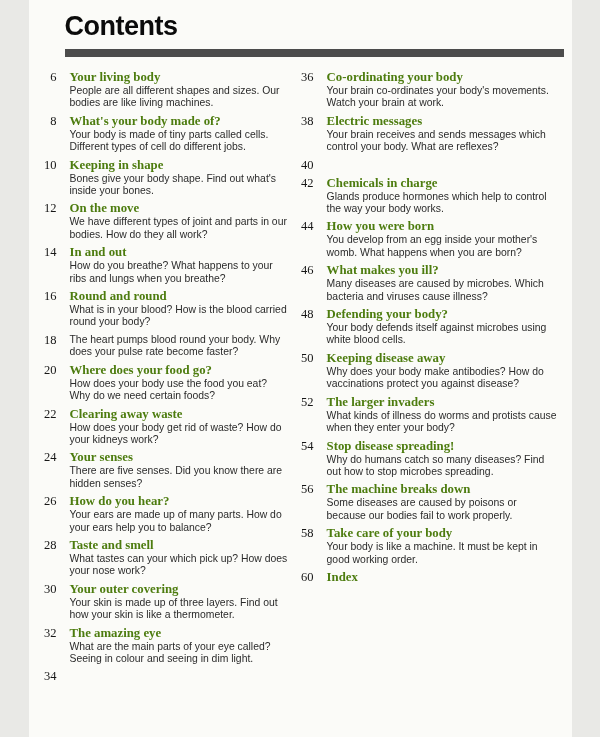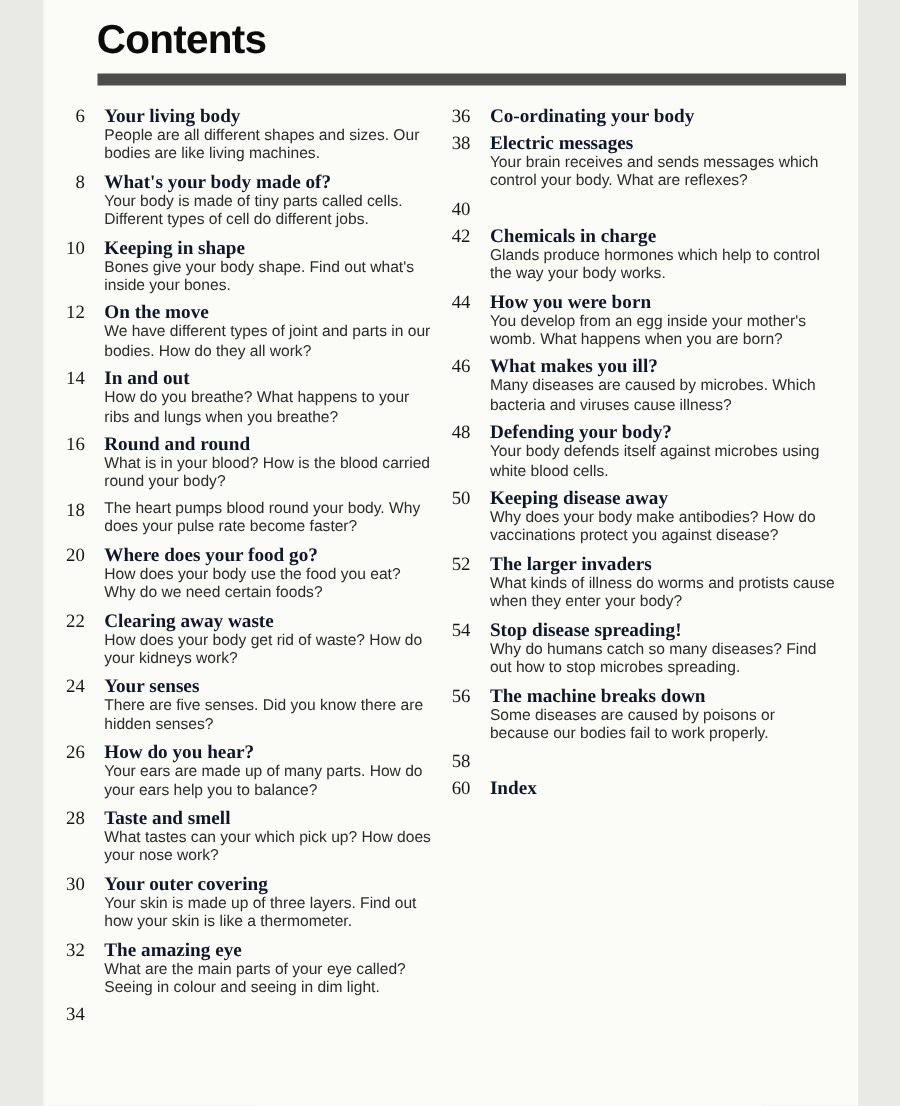--- a/index.html
+++ b/index.html
@@ -51,21 +51,21 @@
   .entry-body {
     flex: 1;
     margin-left: 13px;
     padding-right: 6px;
   }
   .entry-title {
     font-family: "Liberation Serif", serif;
     font-weight: bold;
     font-size: 12.8px;
     line-height: 14px;
-    color: #0f172a;
+    color: #4d7c0f;
   }
   .entry-desc {
     font-size: 10.4px;
     line-height: 12.4px;
     color: #2b2b2b;
     margin-top: 1px;
   }
 </style>
 </head>
 <body>
@@ -191,20 +191,21 @@
 
   <div class="entry">
     <div class="num">34</div>
   </div>
 </div>
     <div class="col" id="col-right">
   <div class="entry">
     <div class="num">36</div>
     <div class="entry-body">
       <div class="entry-title">Co-ordinating your body</div>
+      <div class="entry-desc">Your brain co-ordinates your body's movements. Watch your brain at work.</div>
     </div>
   </div>
 
   <div class="entry">
     <div class="num">38</div>
     <div class="entry-body">
       <div class="entry-title">Electric messages</div>
       <div class="entry-desc">Your brain receives and sends messages which control your body. What are reflexes?</div>
     </div>
   </div>
@@ -272,20 +273,24 @@
   <div class="entry">
     <div class="num">56</div>
     <div class="entry-body">
       <div class="entry-title">The machine breaks down</div>
       <div class="entry-desc">Some diseases are caused by poisons or because our bodies fail to work properly.</div>
     </div>
   </div>
 
   <div class="entry">
     <div class="num">58</div>
+    <div class="entry-body">
+      <div class="entry-title">Take care of your body</div>
+      <div class="entry-desc">Your body is like a machine. It must be kept in good working order.</div>
+    </div>
   </div>
 
   <div class="entry">
     <div class="num">60</div>
     <div class="entry-body">
       <div class="entry-title">Index</div>
       <div class="entry-desc"></div>
     </div>
   </div>
 </div>

